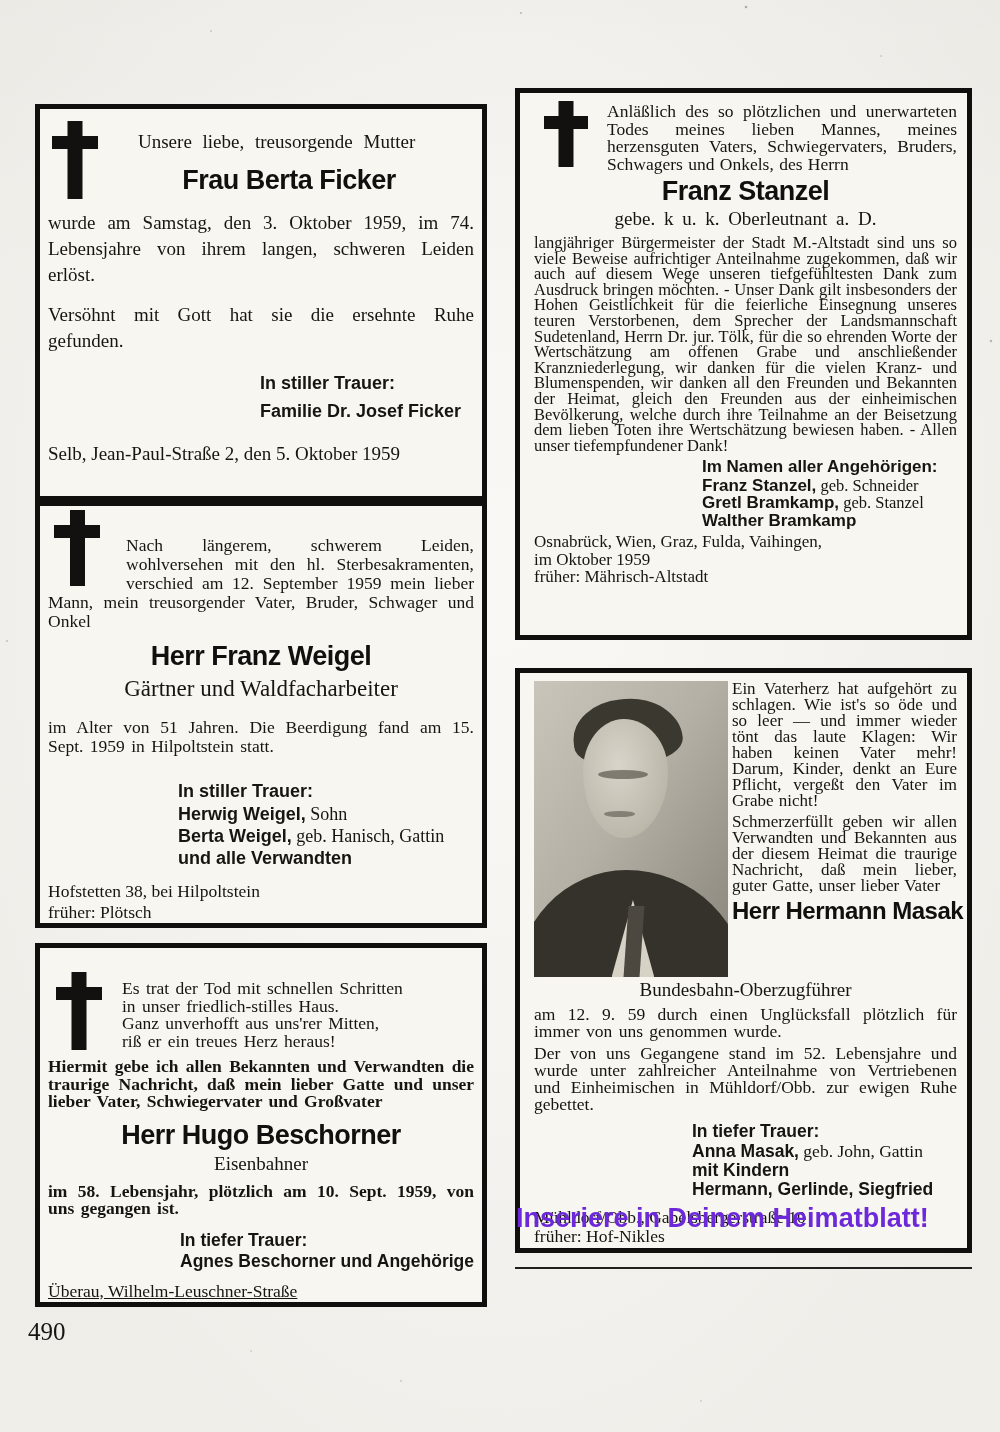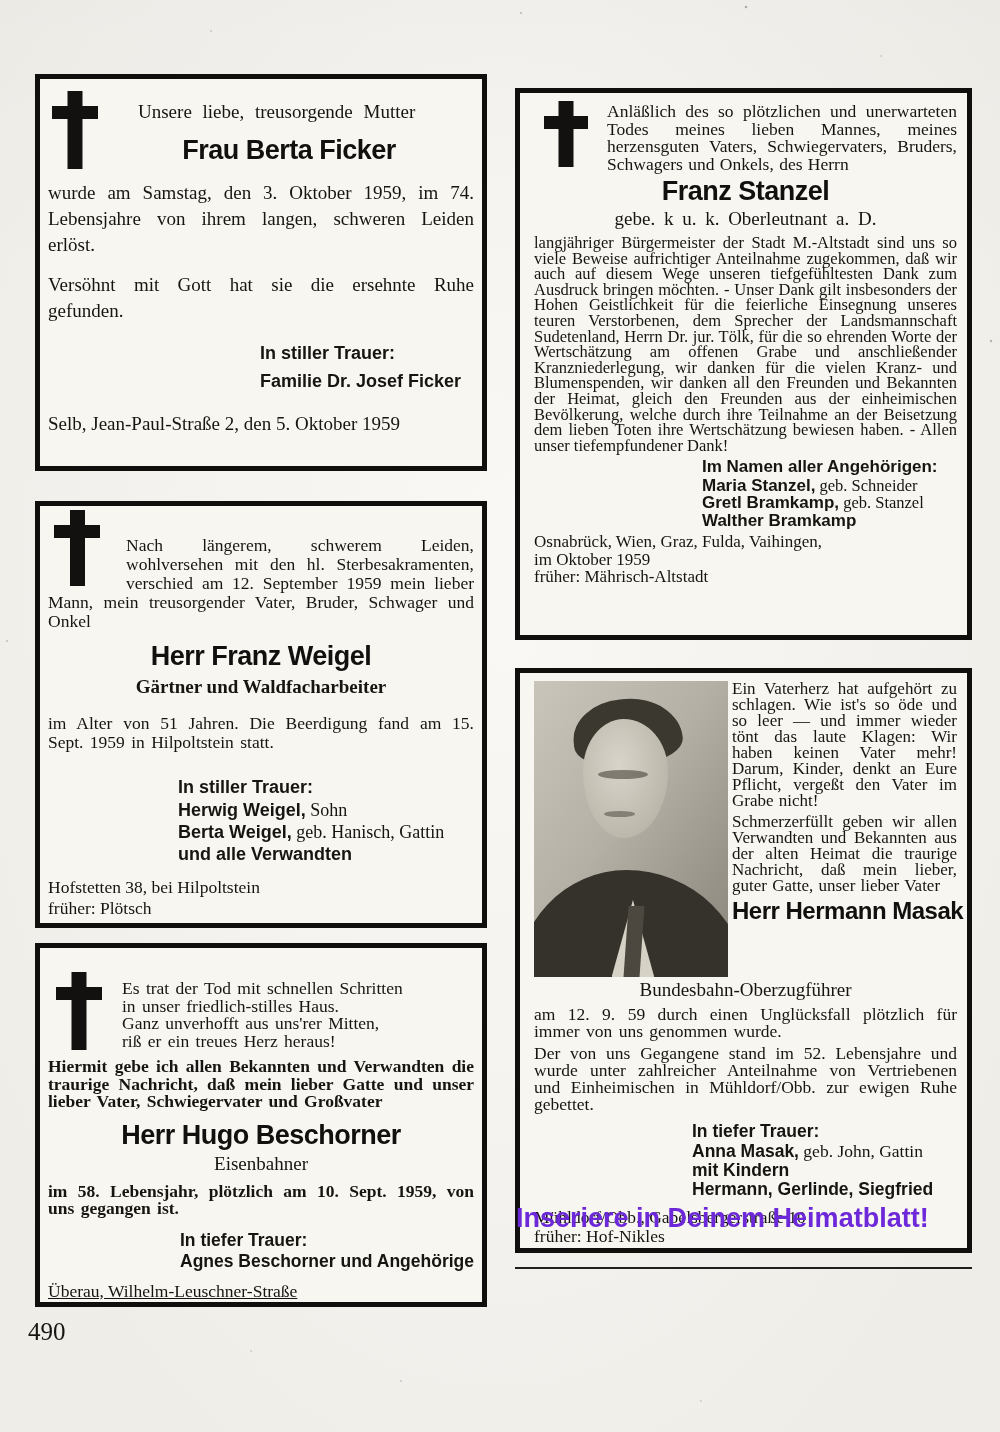--- a/index.html
+++ b/index.html
@@ -14,21 +14,21 @@
   body::before{
     content:"";position:absolute;inset:0;pointer-events:none;
     background:
       radial-gradient(ellipse at 50% 40%, rgba(255,255,255,0.35), rgba(0,0,0,0.03) 85%),
       linear-gradient(180deg, rgba(0,0,0,0.015), rgba(0,0,0,0.0) 20%);
   }
   .box{
     position:absolute;border:5px solid #100f0d;background:#f7f6f1;
     overflow:hidden;box-sizing:border-box;
   }
-  .b1{left:35px;top:74px;width:452px;height:397px;padding:14px 8px 8px 8px;}
+  .b1{left:35px;top:104px;width:452px;height:397px;padding:14px 8px 8px 8px;}
   .b2{left:35px;top:501px;width:452px;height:427px;padding:30px 8px 8px 8px;}
   .b3{left:35px;top:943px;width:452px;height:364px;padding:32px 8px 8px 8px;}
   .b4{left:515px;top:88px;width:457px;height:552px;padding:10px 10px 4px 14px;}
   .b5{left:515px;top:668px;width:457px;height:585px;padding:8px 10px 4px 14px;}
 
   .just{text-align:justify;text-align-last:left;}
   .sans{font-family:"Liberation Sans", sans-serif;font-weight:bold;}
 
   
   .cross{position:absolute;width:46px;height:78px;}
@@ -45,21 +45,21 @@
   
   .b1-intro{margin:8px 0 0 90px;font-size:19px;word-spacing:6px;}
   .b1-title{margin-top:12px;padding-left:56px;}
   .b1 p{font-size:19px;line-height:26px;margin:14px 0 0 0;word-spacing:3px;}
   .b1-sig{margin:16px 0 0 212px;font-size:18px;line-height:27px;}
   .b1-addr{font-size:19px;line-height:26px;margin-top:16px;}
 
   
   .b2-intro{font-size:17.5px;line-height:19px;word-spacing:2px;}
   .b2-title{margin-top:10px;}
-  .b2-sub{margin-top:4px;font-size:19px;font-weight:bold;}
+  .b2-sub{margin-top:4px;font-size:23px;}
   .b2 p{font-size:17.5px;line-height:19px;margin:16px 0 0 0;word-spacing:2px;}
   .b2-sig{margin:24px 0 0 130px;font-size:18px;line-height:22px;}
   .b2-addr{font-size:17.5px;line-height:21px;margin-top:12px;}
 
   
   .b3-verse{margin-left:74px;font-size:17.5px;line-height:17.5px;word-spacing:2px;}
   .b3 p{font-size:17.5px;line-height:17.5px;margin:8px 0 0 0;word-spacing:2px;font-weight:bold;}
   .b3-title{margin-top:9px;}
   .b3-sub{margin-top:2px;font-size:19px;}
   .b3-sig{margin:12px 0 0 132px;font-size:17.5px;line-height:20px;}
@@ -177,21 +177,21 @@
 </section>
 
 <section class="box b4">
   <span class="cross" style="left:24px;top:8px;width:44px;height:66px;"></span>
   <div class="b4-intro just">Anläßlich des so plötzlichen und unerwarteten Todes meines lieben Mannes, meines herzensguten Vaters, Schwiegervaters, Bruders, Schwagers und Onkels, des Herrn</div>
   <h2 class="title b4-title">Franz Stanzel</h2>
   <div class="subtitle b4-sub">gebe. k u. k. Oberleutnant a. D.</div>
   <p class="just">langjähriger Bürgermeister der Stadt M.-Altstadt sind uns so viele Beweise aufrichtiger Anteilnahme zugekommen, daß wir auch auf diesem Wege unseren tiefgefühltesten Dank zum Ausdruck bringen möchten. - Unser Dank gilt insbesonders der Hohen Geistlichkeit für die feierliche Einsegnung unseres teuren Verstorbenen, dem Sprecher der Landsmannschaft Sudetenland, Herrn Dr. jur. Tölk, für die so ehrenden Worte der Wertschätzung am offenen Grabe und anschließender Kranzniederlegung, wir danken für die vielen Kranz- und Blumenspenden, wir danken all den Freunden und Bekannten der Heimat, gleich den Freunden aus der einheimischen Bevölkerung, welche durch ihre Teilnahme an der Beisetzung dem lieben Toten ihre Wertschätzung bewiesen haben. - Allen unser tiefempfundener Dank!</p>
   <div class="b4-sig">
     <div class="sig-label sans">Im Namen aller Angehörigen:</div>
-    <div class="sig-line"><span class="sans">Maria Stanzel,</span><span class="rel"> geb. Schneider</span></div>
+    <div class="sig-line"><span class="sans">Franz Stanzel,</span><span class="rel"> geb. Schneider</span></div>
     <div class="sig-line"><span class="sans">Gretl Bramkamp,</span><span class="rel"> geb. Stanzel</span></div>
     <div class="sig-line"><span class="sans">Walther Bramkamp</span><span class="rel"></span></div>
   </div>
   <div class="b4-addr">
     <div>Osnabrück, Wien, Graz, Fulda, Vaihingen,</div>
     <div>im Oktober 1959</div>
     <div>früher: Mährisch-Altstadt</div>
   </div>
 </section>
 
@@ -201,21 +201,21 @@
       <div class="hair"></div>
       <div class="face"></div>
       <div class="brow"></div>
       <div class="mouth"></div>
       <div class="suit"></div>
       <div class="shirt"></div>
       <div class="tie"></div>
     </div>
     <div class="b5-col">
       <p class="just">Ein Vaterherz hat aufgehört zu schlagen. Wie ist's so öde und so leer — und immer wieder tönt das laute Klagen: Wir haben keinen Vater mehr! Darum, Kinder, denkt an Eure Pflicht, vergeßt den Vater im Grabe nicht!</p>
-      <p class="just">Schmerzerfüllt geben wir allen Verwandten und Bekannten aus der alten Heimat die traurige Nachricht, daß mein lieber, guter Gatte, unser lieber Vater</p>
+      <p class="just">Schmerzerfüllt geben wir allen Verwandten und Bekannten aus der diesem Heimat die traurige Nachricht, daß mein lieber, guter Gatte, unser lieber Vater</p>
       <h2 class="title b5-title">Herr Hermann Masak</h2>
     </div>
   </div>
   <div class="subtitle b5-sub">Bundesbahn-Oberzugführer</div>
   <p class="just">am 12. 9. 59 durch einen Unglücksfall plötzlich für immer von uns genommen wurde.</p>
   <p class="just">Der von uns Gegangene stand im 52. Lebensjahre und wurde unter zahlreicher Anteilnahme von Vertriebenen und Einheimischen in Mühldorf/Obb. zur ewigen Ruhe gebettet.</p>
   <div class="b5-sig">
     <div class="sig-label sans">In tiefer Trauer:</div>
     <div class="sig-line"><span class="sans">Anna Masak,</span><span class="rel"> geb. John, Gattin</span></div>
     <div class="sig-line"><span class="sans">mit Kindern</span><span class="rel"></span></div>

